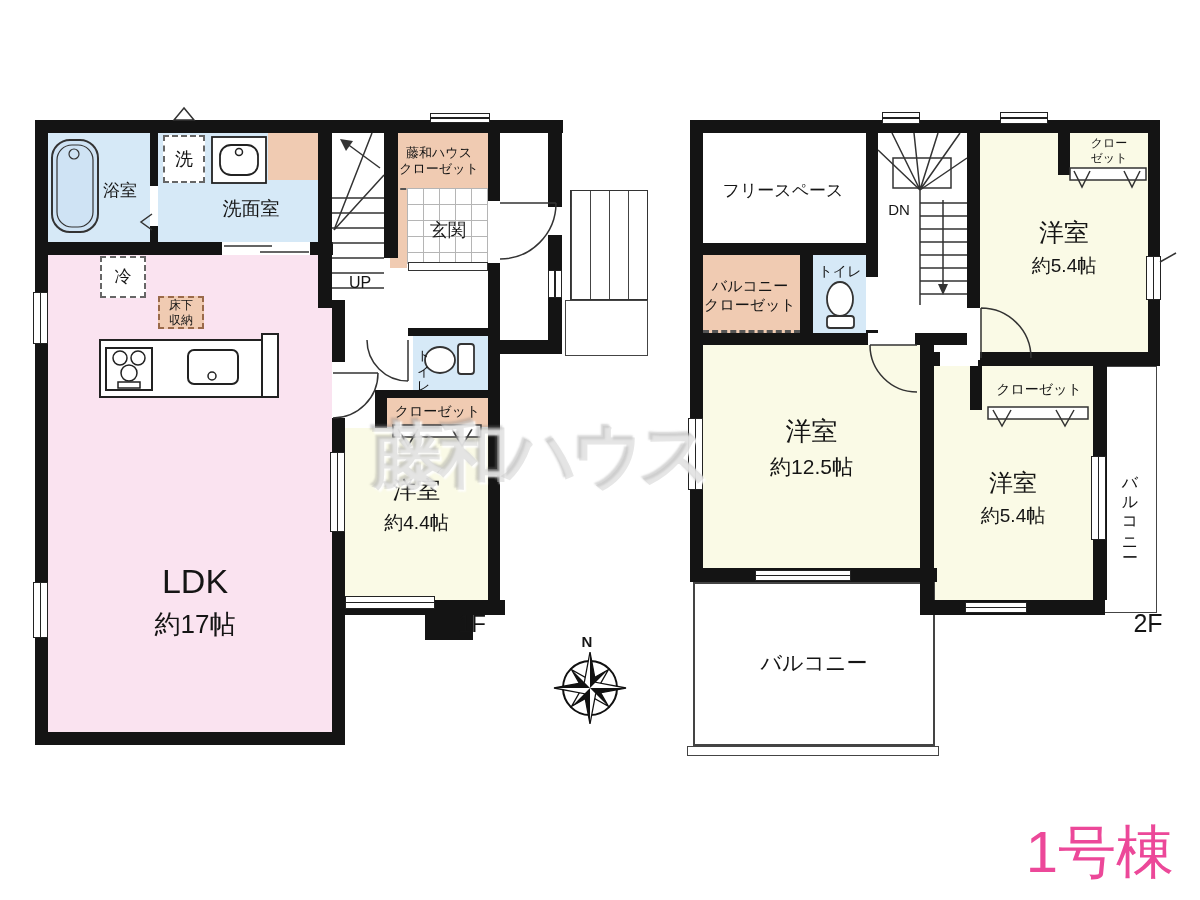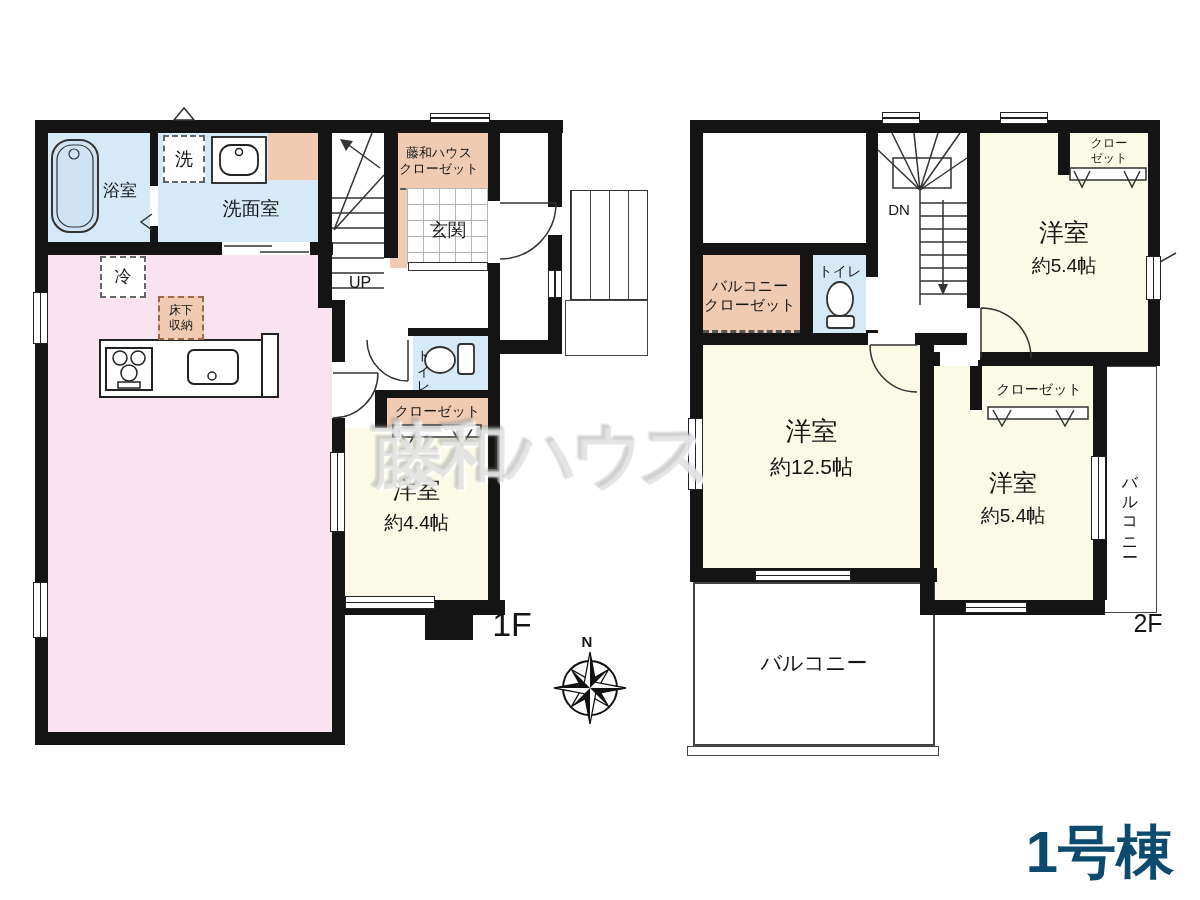--- a/index.html
+++ b/index.html
@@ -25,21 +25,21 @@
                       linear-gradient(90deg,#b5b5b5 1px,transparent 1px);
      background-size:16px 16px;z-index:1;}
   .porch{background-color:#ffffff;border:1.5px solid #333;box-sizing:border-box;
      background-image:repeating-linear-gradient(90deg,#444 0 1px,transparent 1px 19px);z-index:1;}
   .thinbox{background:#ffffff;border:1.5px solid #444;box-sizing:border-box;z-index:1;}
   svg.overlay{position:absolute;left:0;top:0;z-index:5;pointer-events:none;}
   .vert{writing-mode:vertical-rl;letter-spacing:3px;}
   #watermark{z-index:7;font-weight:bold;color:rgba(195,195,195,0.42);
      text-shadow:2px 2px 2px rgba(255,255,255,0.9),-2px -2px 2px rgba(130,130,130,0.33);
      letter-spacing:-6px;white-space:nowrap;}
-  #unit{z-index:7;font-weight:bold;color:#0c4a6e;}
+  #unit{z-index:7;font-weight:normal;color:#ec4899;}
 </style>
 </head>
 <body>
 
 <div id="stage">
 
   <div class="r room blue" style="left:48px;top:133px;width:102px;height:109px;"></div>
   <div class="r room blue" style="left:158px;top:133px;width:160px;height:110px;"></div>
   <div class="r room peach" style="left:390px;top:133px;width:98px;height:57px;border-bottom:2px dashed #555;box-sizing:border-box;"></div>
   <div class="r room peach" style="left:390px;top:190px;width:17px;height:78px;"></div>
@@ -224,38 +224,45 @@
   </div>
   <div class="r lbl" style="left:415px;top:218px;width:66px;height:24px;font-size:18px;">
       <span>玄関</span>
     </div>
   <div class="r lbl" style="left:330px;top:272px;width:60px;height:22px;font-size:16px;">
       <span>UP</span>
     </div>
   <div class="r dash lbl" style="left:100px;top:256px;width:46px;height:42px;font-size:17px;">
       <span>冷</span>
     </div>
-  <div class="r dashp lbl" style="left:158px;top:296px;width:46px;height:44px;font-size:12px;">
+  <div class="r dashp lbl" style="left:158px;top:296px;width:46px;height:33px;font-size:12px;">
     <span>床下</span>
     <span>収納</span>
   </div>
   <div class="r lbl vert" style="left:414px;top:338px;width:18px;height:54px;font-size:13px;letter-spacing:1px;">
       <span>トイレ</span>
     </div>
   <div class="r lbl" style="left:387px;top:398px;width:101px;height:28px;font-size:14px;">
       <span>クローゼット</span>
     </div>
   <div class="r lbl" style="left:345px;top:460px;width:143px;height:90px;">
     <span style="font-size:24px;">洋室</span>
     <span style="font-size:19px;margin-top:6px;">約4.4帖</span>
   </div>
-  <div class="r lbl" style="left:482px;top:610px;width:60px;height:28px;font-size:34px;">
+  <div class="r lbl" style="left:60px;top:550px;width:270px;height:100px;">
+    <span style="font-size:34px;">LDK</span>
+    <span style="font-size:26px;margin-top:6px;">約17帖</span>
+  </div>
+  <div class="r lbl" style="left:442px;top:610px;width:60px;height:28px;font-size:24px;">
       <span>1F</span>
     </div>
 
+  <div class="r lbl" style="left:698px;top:178px;width:170px;height:26px;font-size:17px;">
+      <span>フリースペース</span>
+    </div>
   <div class="r lbl" style="left:874px;top:200px;width:50px;height:20px;font-size:15px;">
       <span>DN</span>
     </div>
   <div class="r lbl" style="left:700px;top:268px;width:100px;height:56px;font-size:15px;">
     <span>バルコニー</span>
     <span>クローゼット</span>
   </div>
   <div class="r lbl" style="left:810px;top:263px;width:60px;height:18px;font-size:14px;">
       <span>トイレ</span>
     </div>

